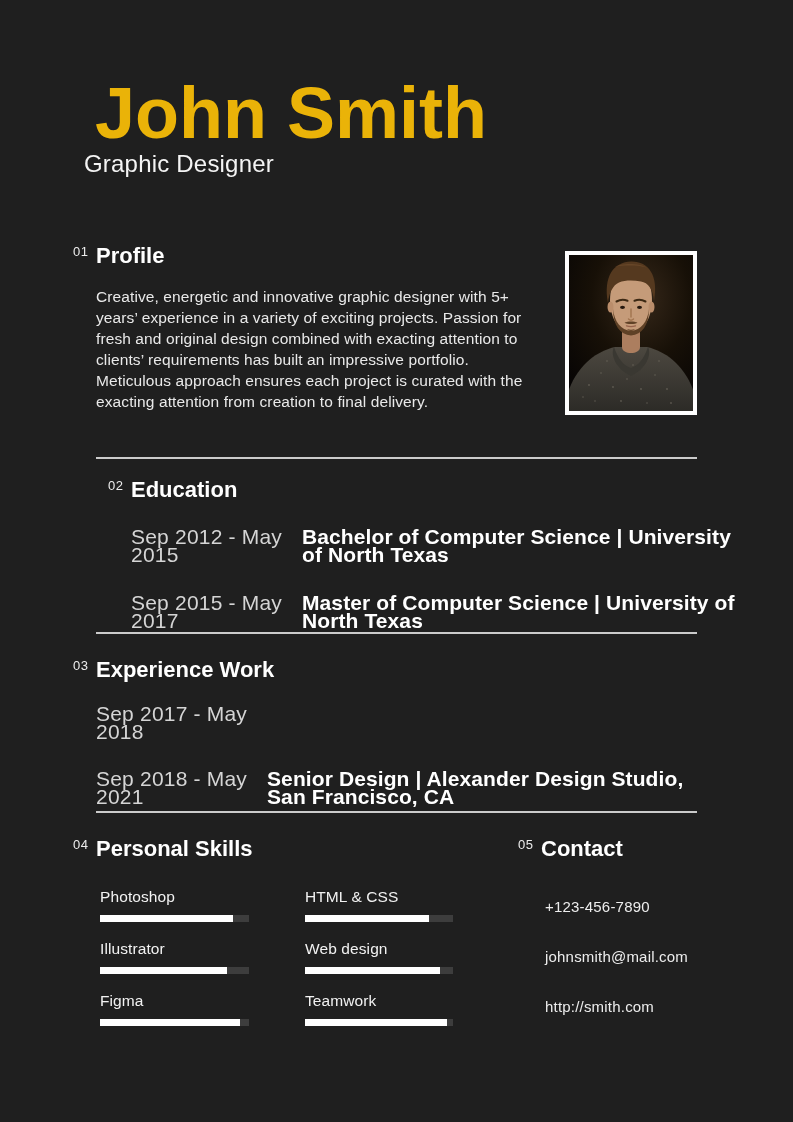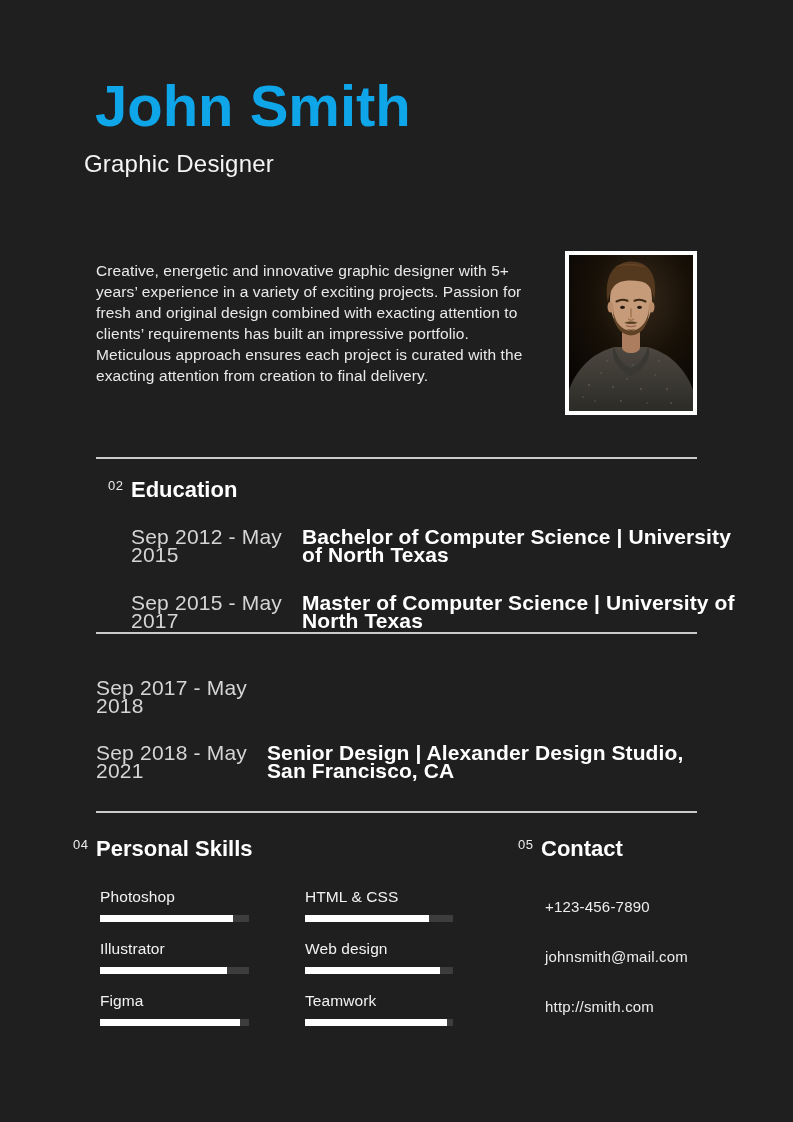--- a/index.html
+++ b/index.html
@@ -6,21 +6,21 @@
   .page {
     position:relative; width:793px; height:1122px; margin:0 auto;
     background:#1f1f1f; overflow:hidden;
     font-family:"Liberation Sans", sans-serif;
     -webkit-font-smoothing:antialiased;
   }
 
   
   .name {
     position:absolute; left:95px; top:76px;
-    font-size:58px; font-weight:700; color:#0ea5e9; line-height:1.05; letter-spacing:0;
+    font-size:72px; font-weight:700; color:#eab308; line-height:1.05; letter-spacing:0;
   }
   .role {
     position:absolute; left:84px; top:150px;
     font-size:24px; font-weight:400; color:#f4f4f4; letter-spacing:.2px;
   }
   .side-title {
     position:absolute; right:101px; top:167px;
     text-align:right; font-size:14.5px; line-height:21px; color:#f7f7f7;
   }
 
@@ -84,20 +84,24 @@
 </style>
 </head>
 <body>
 
 <div class="page">
 
   <div class="name">John Smith</div>
   <div class="role">Graphic Designer</div>
 
   <div class="sec sec-profile">
+    <div class="sec-head">
+      <span class="sec-num">01</span>
+      <h2 class="sec-title">Profile</h2>
+    </div>
     <p class="profile-text">Creative, energetic and innovative graphic designer with 5+ years’ experience in a variety of exciting projects. Passion for fresh and original design combined with exacting attention to clients’ requirements has built an impressive portfolio. Meticulous approach ensures each project is curated with the exacting attention from creation to final delivery.</p>
   </div>
 
   <div class="photo-frame">
     <svg viewBox="0 0 124 156" aria-hidden="true">
       <defs>
         <radialGradient id="bgGrad" cx="58%" cy="28%" r="80%">
           <stop offset="0%" stop-color="#36281a"></stop>
           <stop offset="50%" stop-color="#171007"></stop>
           <stop offset="100%" stop-color="#060404"></stop>
@@ -171,20 +175,24 @@
       <div class="t-row">
         <span class="t-date">Sep 2015 - May 2017</span>
         <span class="t-desc">Master of Computer Science | University of North Texas</span>
       </div>
     </div>
   </div>
 
   <div class="divider" style="top:632px"></div>
 
   <div class="sec sec-experience">
+    <div class="sec-head">
+      <span class="sec-num">03</span>
+      <h2 class="sec-title">Experience Work</h2>
+    </div>
     <div class="rows">
       <div class="t-row">
         <span class="t-date">Sep 2017 - May 2018</span>
       </div>
       <div class="t-row">
         <span class="t-date">Sep 2018 - May 2021</span>
         <span class="t-desc">Senior Design | Alexander Design Studio, San Francisco, CA</span>
       </div>
     </div>
   </div>

